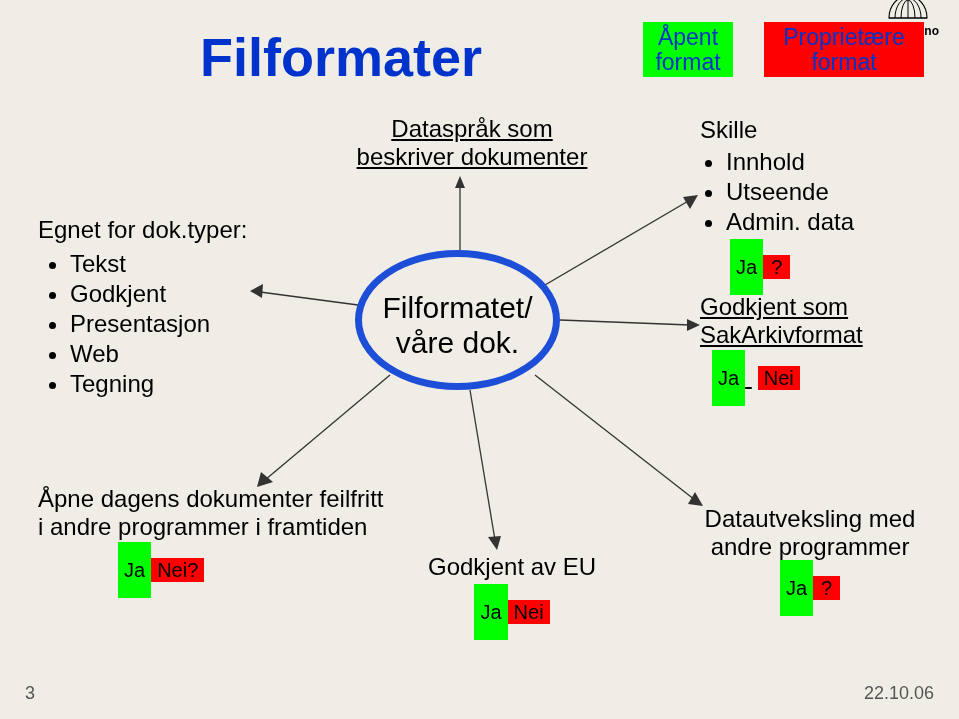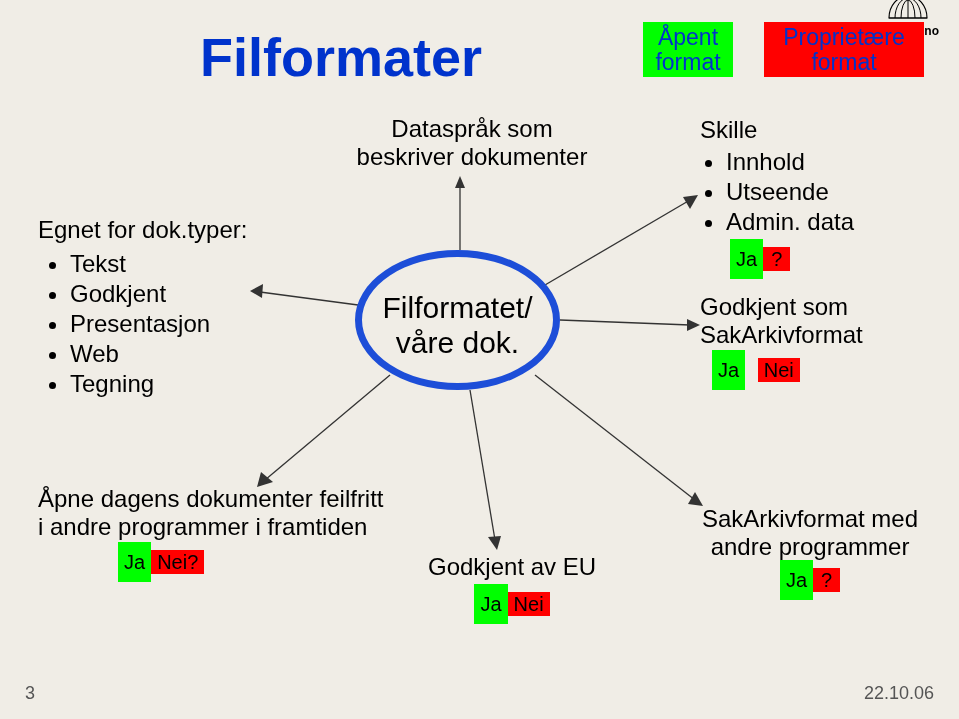--- a/index.html
+++ b/index.html
@@ -76,20 +76,21 @@
     background: transparent;
   }
   .dataspraak {
     position: absolute;
     left: 342px;
     top: 115px;
     width: 260px;
     text-align: center;
     font-size: 24px;
     line-height: 1.15;
+    text-decoration: underline;
   }
   .egnet {
     position: absolute;
     left: 38px;
     top: 215px;
     font-size: 24px;
     line-height: 1.25;
   }
   .egnet ul {
     margin: 4px 0 4px 12px;
@@ -106,20 +107,21 @@
   .skille ul {
     margin: 2px 0 2px 6px;
     padding: 0 0 0 20px;
   }
   .godkjent-sak {
     position: absolute;
     left: 700px;
     top: 293px;
     font-size: 24px;
     line-height: 1.15;
+    text-decoration: underline;
   }
   .apne-dagens {
     position: absolute;
     left: 38px;
     top: 485px;
     font-size: 24px;
     line-height: 1.15;
     width: 370px;
   }
   .godkjent-eu {
@@ -150,21 +152,21 @@
     position: absolute;
     right: 25px;
     bottom: 15px;
     font-size: 18px;
     color: #555;
   }
   .ja {
     display: inline-block;
     background: #00ff00;
     font-size: 20px;
-    padding: 8px 6px;
+    padding: 16px 6px;
     line-height: 24px;
   }
   .nei {
     display: inline-block;
     background: #ff0000;
     font-size: 20px;
     padding: 0 6px;
     line-height: 24px;
   }
   .q {
@@ -277,21 +279,21 @@
 </div>
 
 <div class="godkjent-eu">
   <div>Godkjent av EU</div>
   <div>
     <span class="ja">Ja</span><span class="nei">Nei</span>
   </div>
 </div>
 
 <div class="datautveksling">
-  <div>SakArkivformat med</div>
+  <div>Datautveksling med</div>
   <div>andre programmer</div>
   <div>
     <span class="ja">Ja</span><span class="q">?</span>
   </div>
 </div>
 
 <div class="page-number">3</div>
 <div class="date">22.10.06</div>
 
 </body></html>

